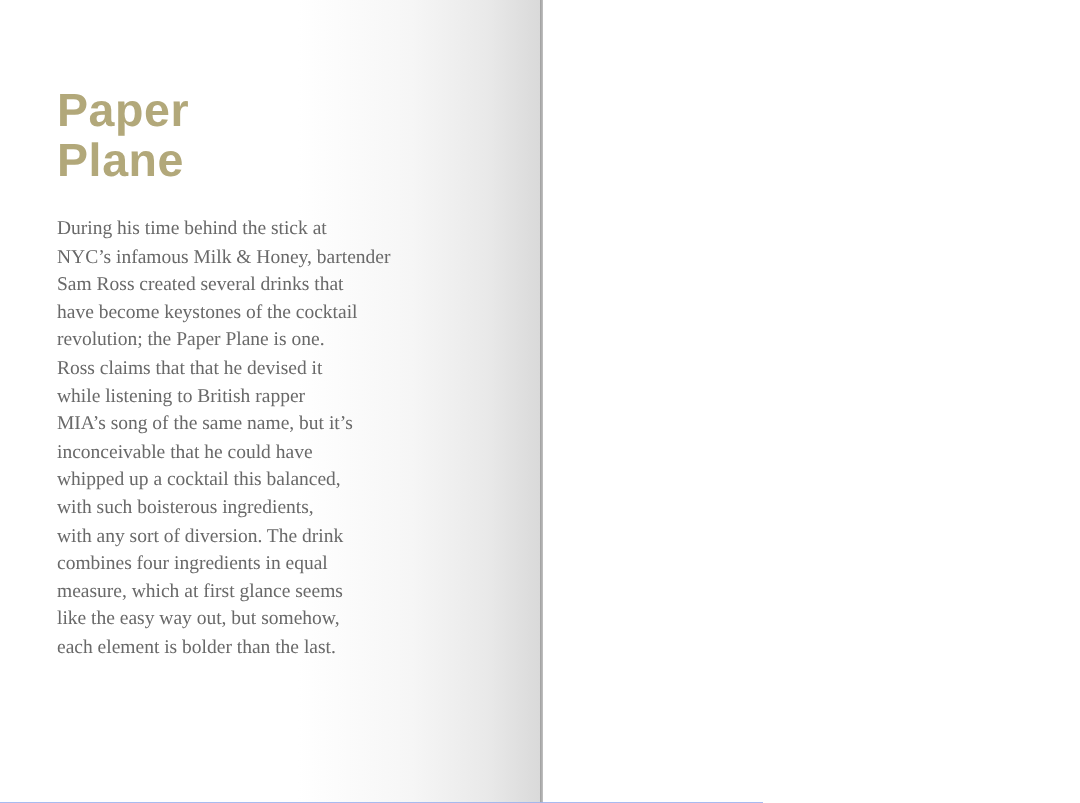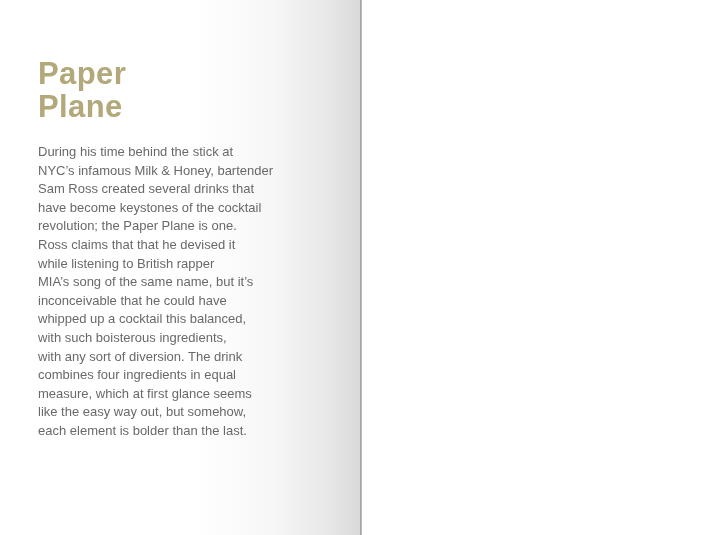--- a/index.html
+++ b/index.html
@@ -41,21 +41,21 @@
     line-height: 33px;
     font-weight: bold;
     letter-spacing: 0.4px;
     color: #b2a87a;
     white-space: pre-line;
   }
   .body-text {
     position: absolute;
     left: 38px; top: 143px;
     width: 315px;
-    font-family: Liberation Sans, sans-serif;
+    font-family: Liberation Serif, serif;
     font-size: 13px;
     line-height: 18.6px;
     color: #696969;
     white-space: pre-line;
   }
 </style>
 </head>
 <body>
 
 <div class="canvas">

